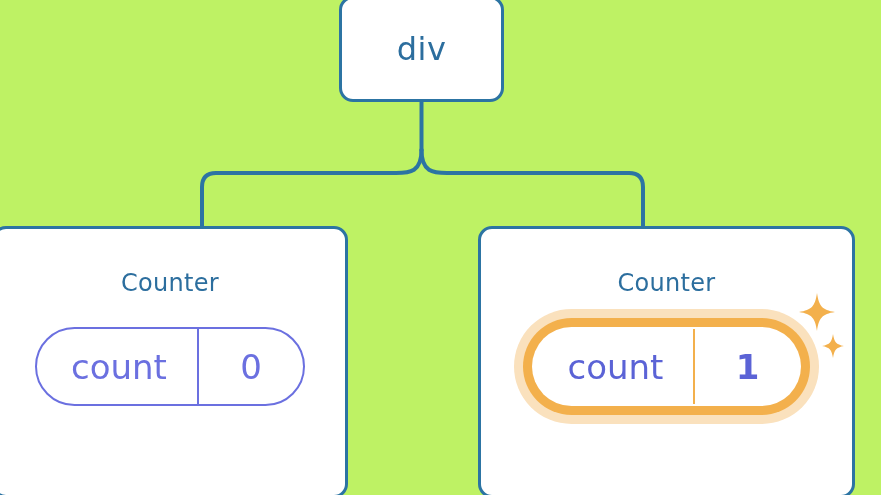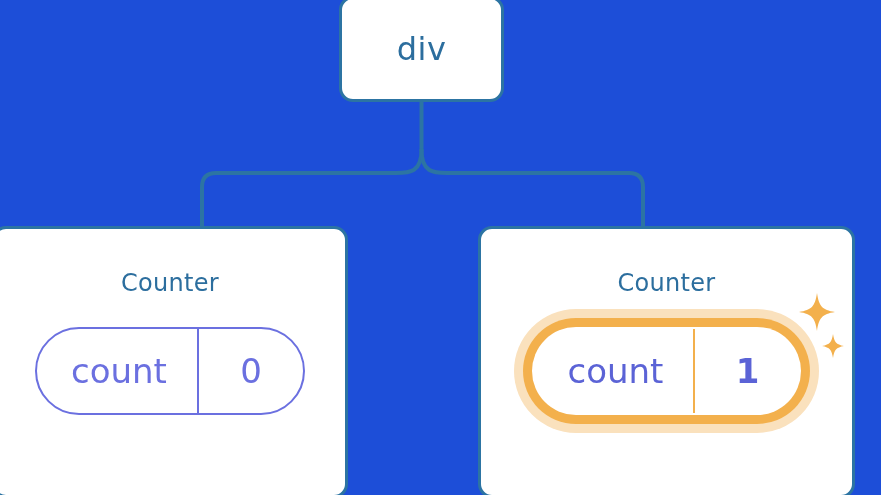--- a/index.html
+++ b/index.html
@@ -9,21 +9,21 @@
   body {
     width: 881px;
     height: 495px;
     overflow: hidden;
     font-family: "DejaVu Sans", sans-serif;
   }
   #stage {
     position: relative;
     width: 881px;
     height: 495px;
-    background: #1d4ed8;
+    background: #bef264;
   }
 
   
   #connectors {
     position: absolute;
     left: 0;
     top: 0;
     width: 881px;
     height: 495px;
     pointer-events: none;
@@ -85,21 +85,21 @@
     align-items: center;
     justify-content: center;
   }
   .pill {
     position: relative;
     display: flex;
     align-items: stretch;
     border: 2px solid #6b70e0;
     border-radius: 999px;
     background: #ffffff;
-    height: 88px;
+    height: 79px;
     box-sizing: border-box;
     overflow: hidden;
   }
   .pill-key {
     display: flex;
     align-items: center;
     justify-content: center;
     padding: 0 30px 0 34px;
     font-size: 34px;
     color: #6b70e0;

